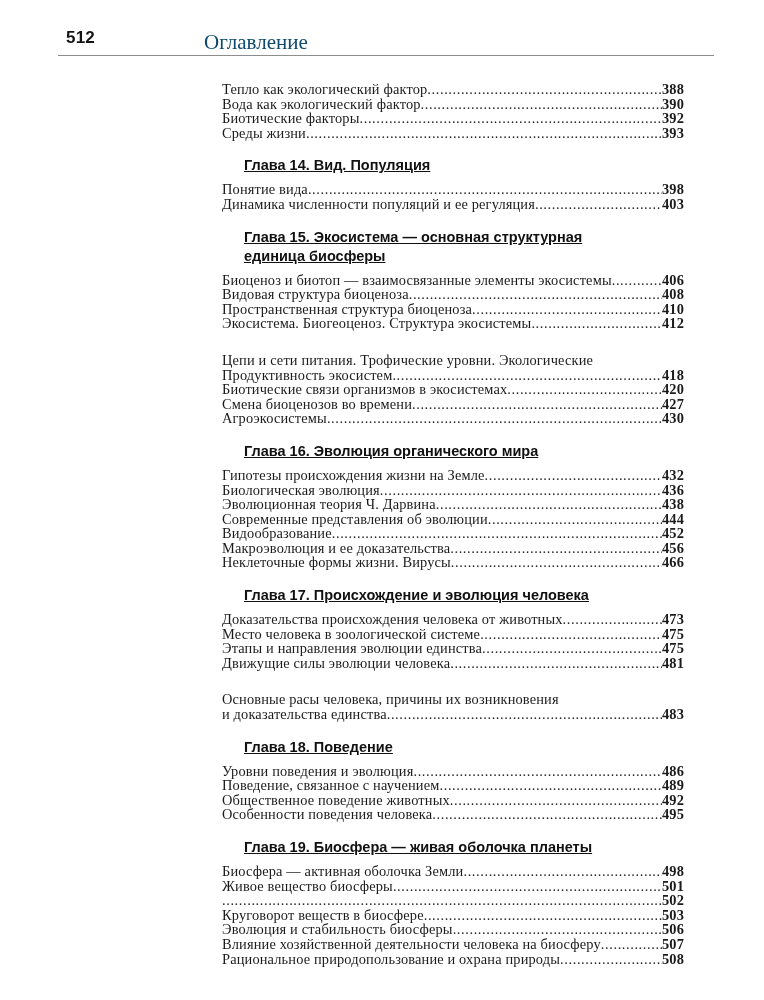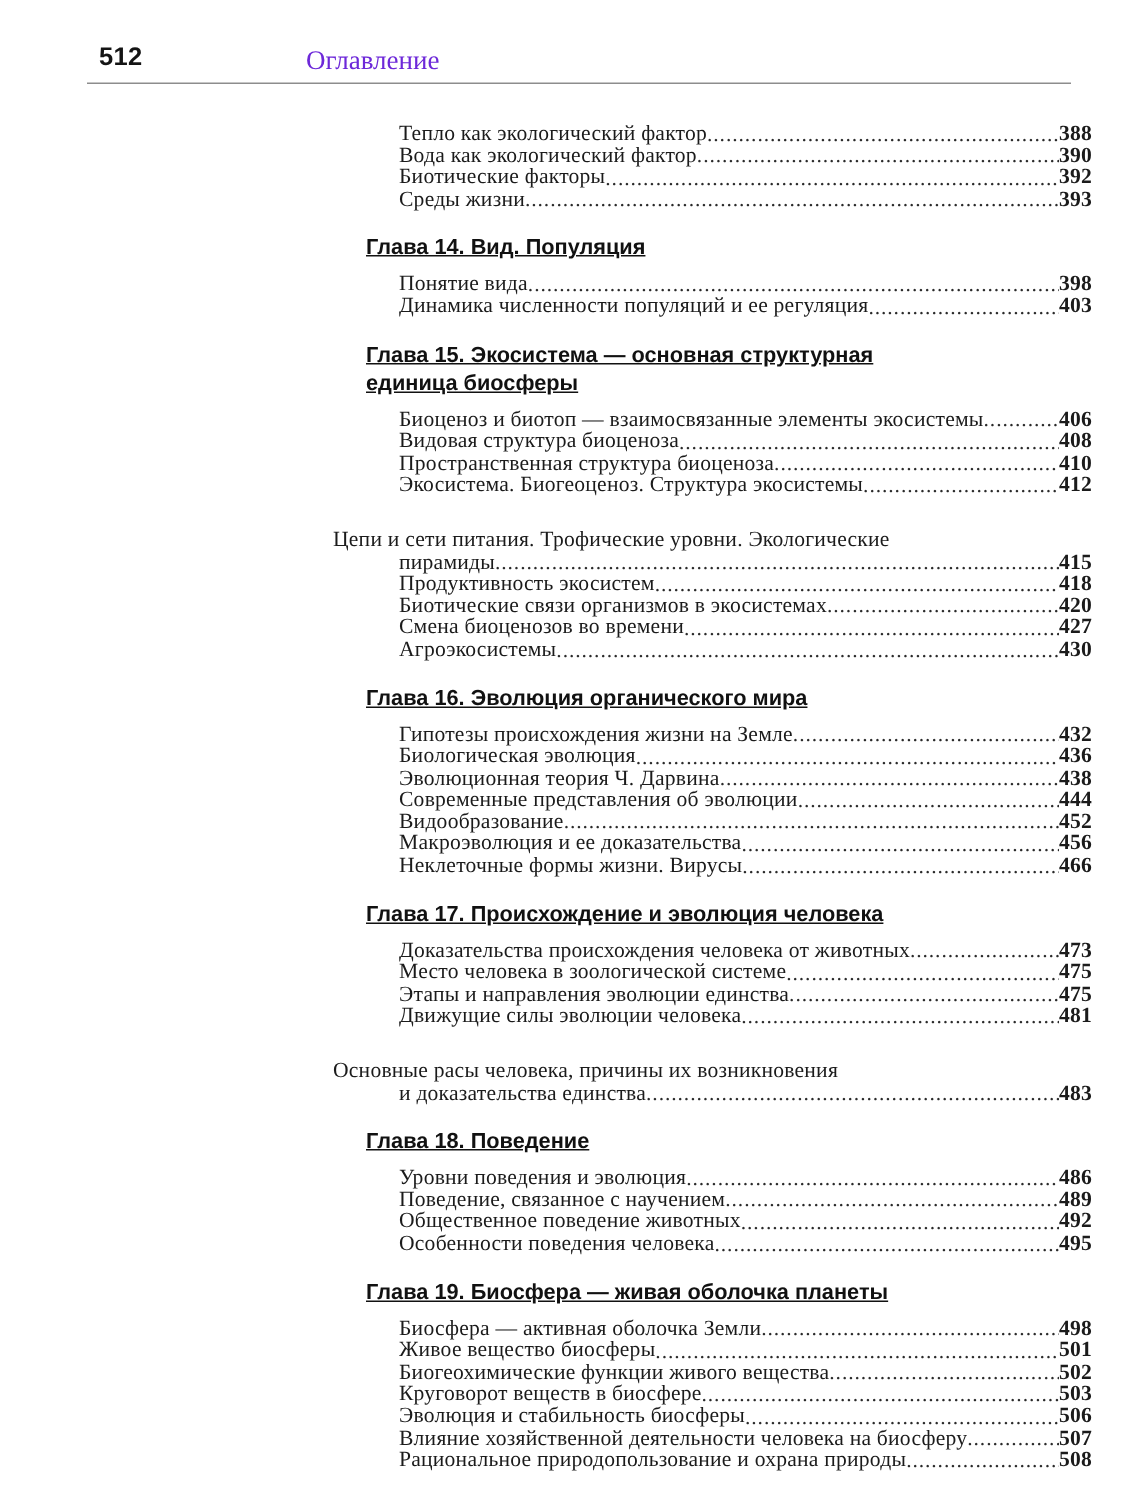--- a/index.html
+++ b/index.html
@@ -39,22 +39,22 @@
     font-weight: bold;
     font-size: 17px;
     letter-spacing: 0.2px;
     color: #141414;
   }
   .head-title {
     position: absolute;
     left: 146px;
     top: 2px;
     font-family: "Liberation Serif", serif;
-    font-size: 18px;
-    color: #6d28d9;
+    font-size: 21px;
+    color: #0c4a6e;
   }
   .head-rule {
     position: absolute;
     left: 58px;
     top: 55px;
     width: 656px;
     height: 0;
     border-top: 1.6px solid #8d8d8d;
   }
 
@@ -84,23 +84,22 @@
     display: block;
     font-family: "Liberation Serif", serif;
     font-size: 14.4px;
     line-height: 14.6px;
     color: #1b1b1b;
     position: relative;
     width: 462px;
   }
   .entry-row {
     display: flex;
-    align-items: flex-end;
+    align-items: flex-start;
     width: 100%;
-    margin-left: 44px;
   }
   .entry-title {
     white-space: pre;
     flex: 0 1 auto;
     letter-spacing: 0.15px;
   }
   .leader {
     flex: 1 1 auto;
     overflow: hidden;
     white-space: nowrap;
@@ -214,25 +213,20 @@
       </div>
       <div class="entry">
         <div class="entry-row">
           <span class="entry-title">Экосистема. Биогеоценоз. Структура экосистемы</span>
           <span class="leader"></span>
           <span class="entry-page">412</span>
         </div>
       </div>
       <div class="entry">
         <span class="entry-firstline">Цепи и сети питания. Трофические уровни. Экологические</span>
-        <div class="entry-row">
-          <span class="entry-title">пирамиды</span>
-          <span class="leader"></span>
-          <span class="entry-page">415</span>
-        </div>
       </div>
       <div class="entry">
         <div class="entry-row">
           <span class="entry-title">Продуктивность экосистем</span>
           <span class="leader"></span>
           <span class="entry-page">418</span>
         </div>
       </div>
       <div class="entry">
         <div class="entry-row">
@@ -389,21 +383,20 @@
       </div>
       <div class="entry">
         <div class="entry-row">
           <span class="entry-title">Живое вещество биосферы</span>
           <span class="leader"></span>
           <span class="entry-page">501</span>
         </div>
       </div>
       <div class="entry">
         <div class="entry-row">
-          <span class="entry-title">Биогеохимические функции живого вещества</span>
           <span class="leader"></span>
           <span class="entry-page">502</span>
         </div>
       </div>
       <div class="entry">
         <div class="entry-row">
           <span class="entry-title">Круговорот веществ в биосфере</span>
           <span class="leader"></span>
           <span class="entry-page">503</span>
         </div>

